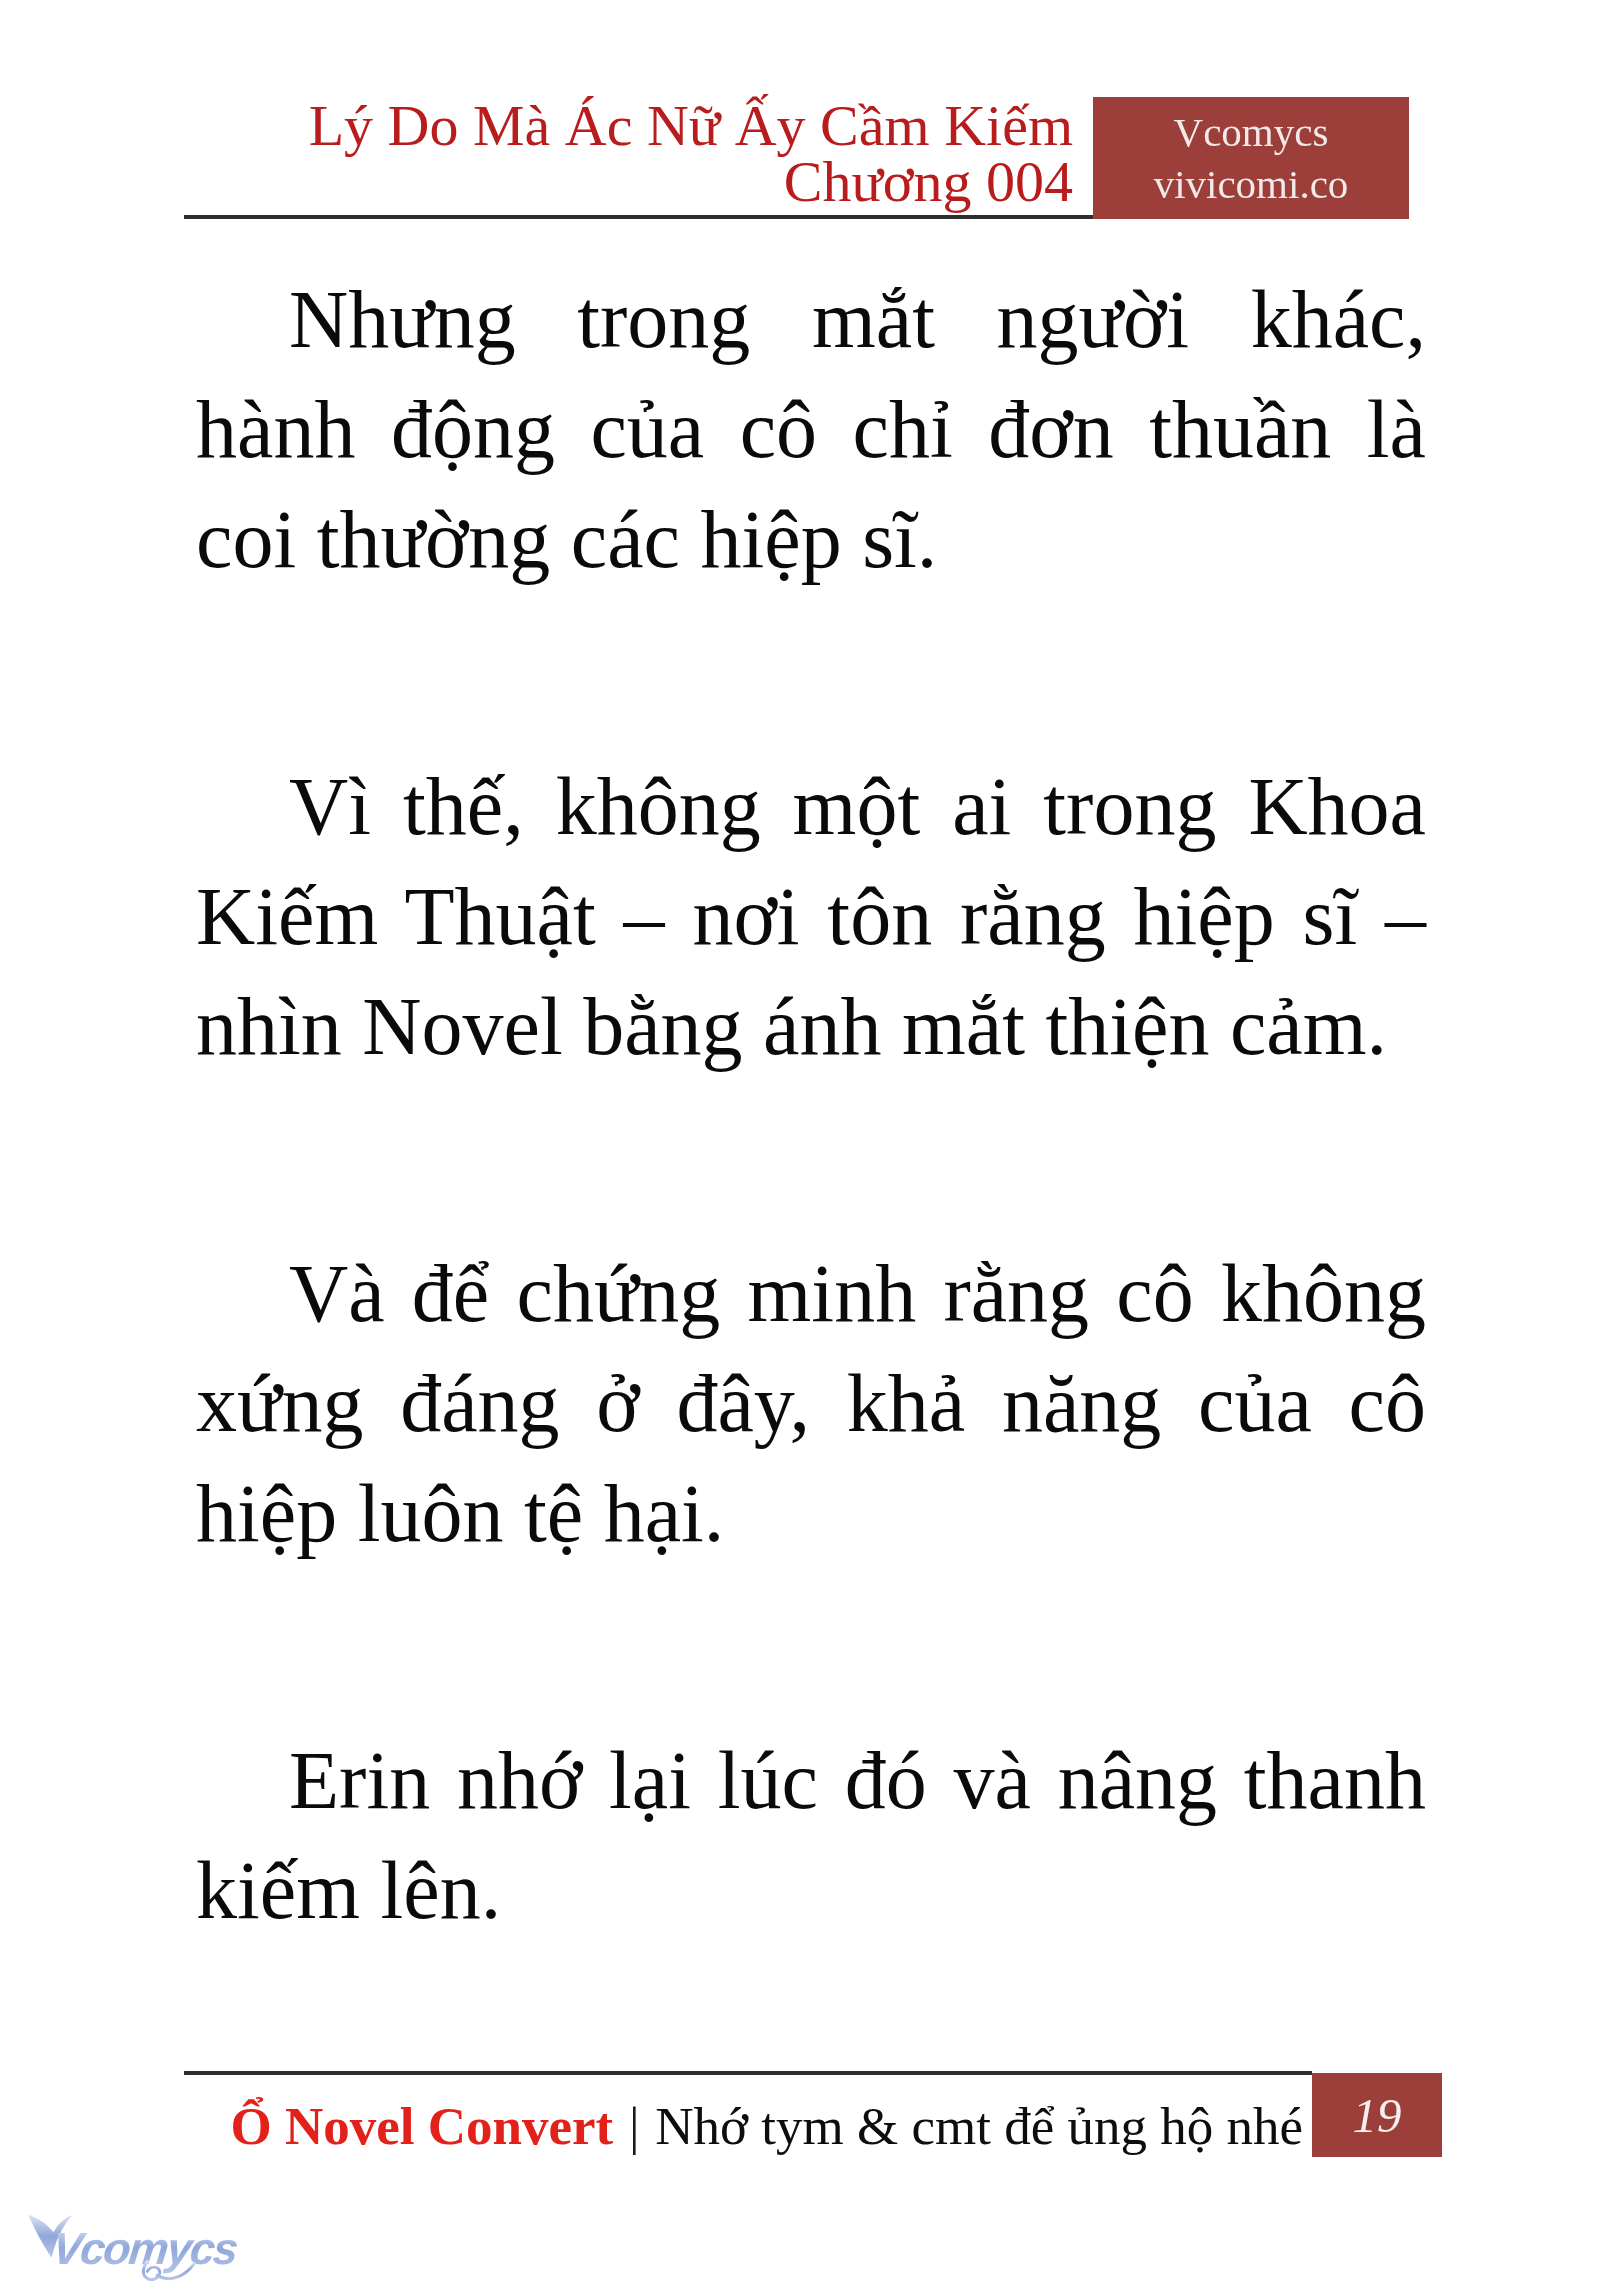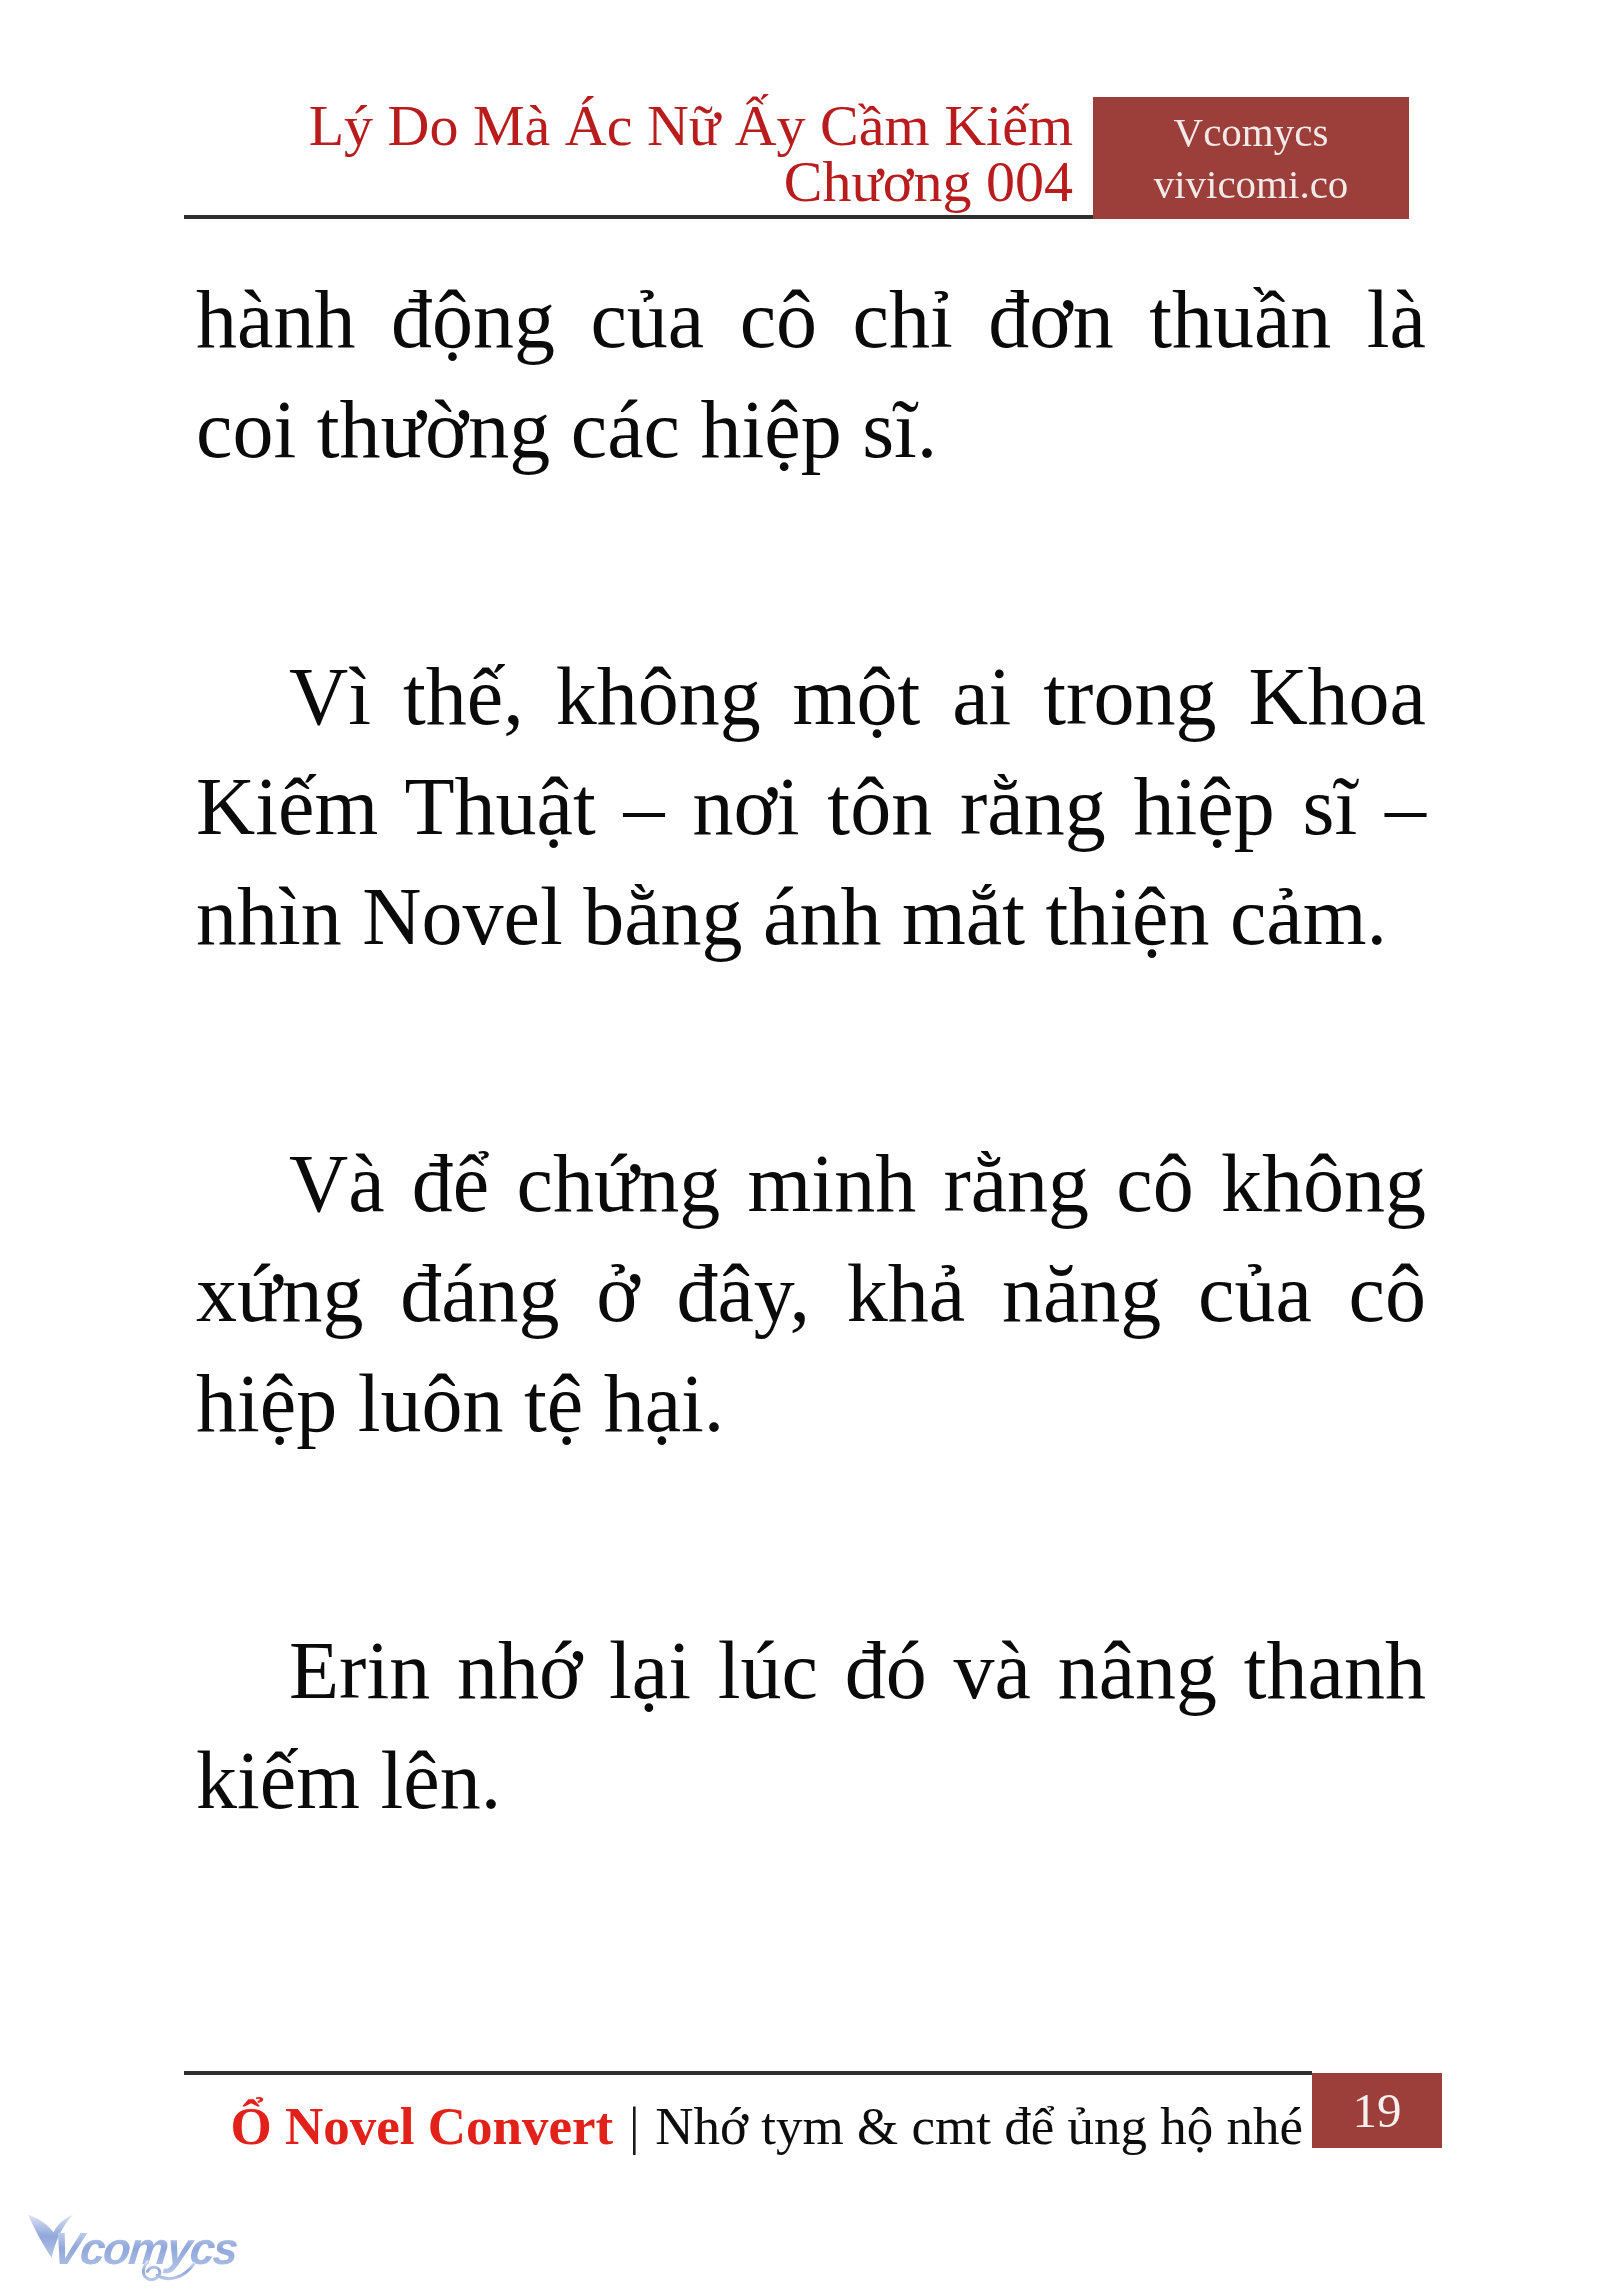--- a/index.html
+++ b/index.html
@@ -90,25 +90,26 @@
   }
   .footer-sep{
     color:#1a1a1a;
     padding:0 15.7px;
     font-weight:normal;
   }
   .footer-note{color:#0d0d0d;}
   .page-number-box{
     position:absolute;
     left:1312px;top:2073px;
-    width:130px;height:75px;
+    width:130px;height:84px;
     background:var(--accent_red,#9c3e3a);
     color:#f5efed;
     display:flex;align-items:center;justify-content:center;
     font-size:49px;
+    font-style:italic;
   }
 
   
   .watermark{
     position:absolute;
     left:21.6px;top:2203px;
     width:235px;height:84px;
   }
 </style>
 </head>
@@ -123,20 +124,21 @@
 
   <div class="publisher-badge">
     <div>Vcomycs</div>
     <div>vivicomi.co</div>
   </div>
 
   <div class="header-rule"></div>
 
   <div class="body-text">
       <div class="para">
+        <div class="line first">Nhưng trong mắt người khác,</div>
         <div class="line">hành động của cô chỉ đơn thuần là</div>
         <div class="line last">coi thường các hiệp sĩ.</div>
       </div>
       <div class="para">
         <div class="line first">Vì thế, không một ai trong Khoa</div>
         <div class="line">Kiếm Thuật – nơi tôn rằng hiệp sĩ –</div>
         <div class="line last">nhìn Novel bằng ánh mắt thiện cảm.</div>
       </div>
       <div class="para">
         <div class="line first">Và để chứng minh rằng cô không</div>

